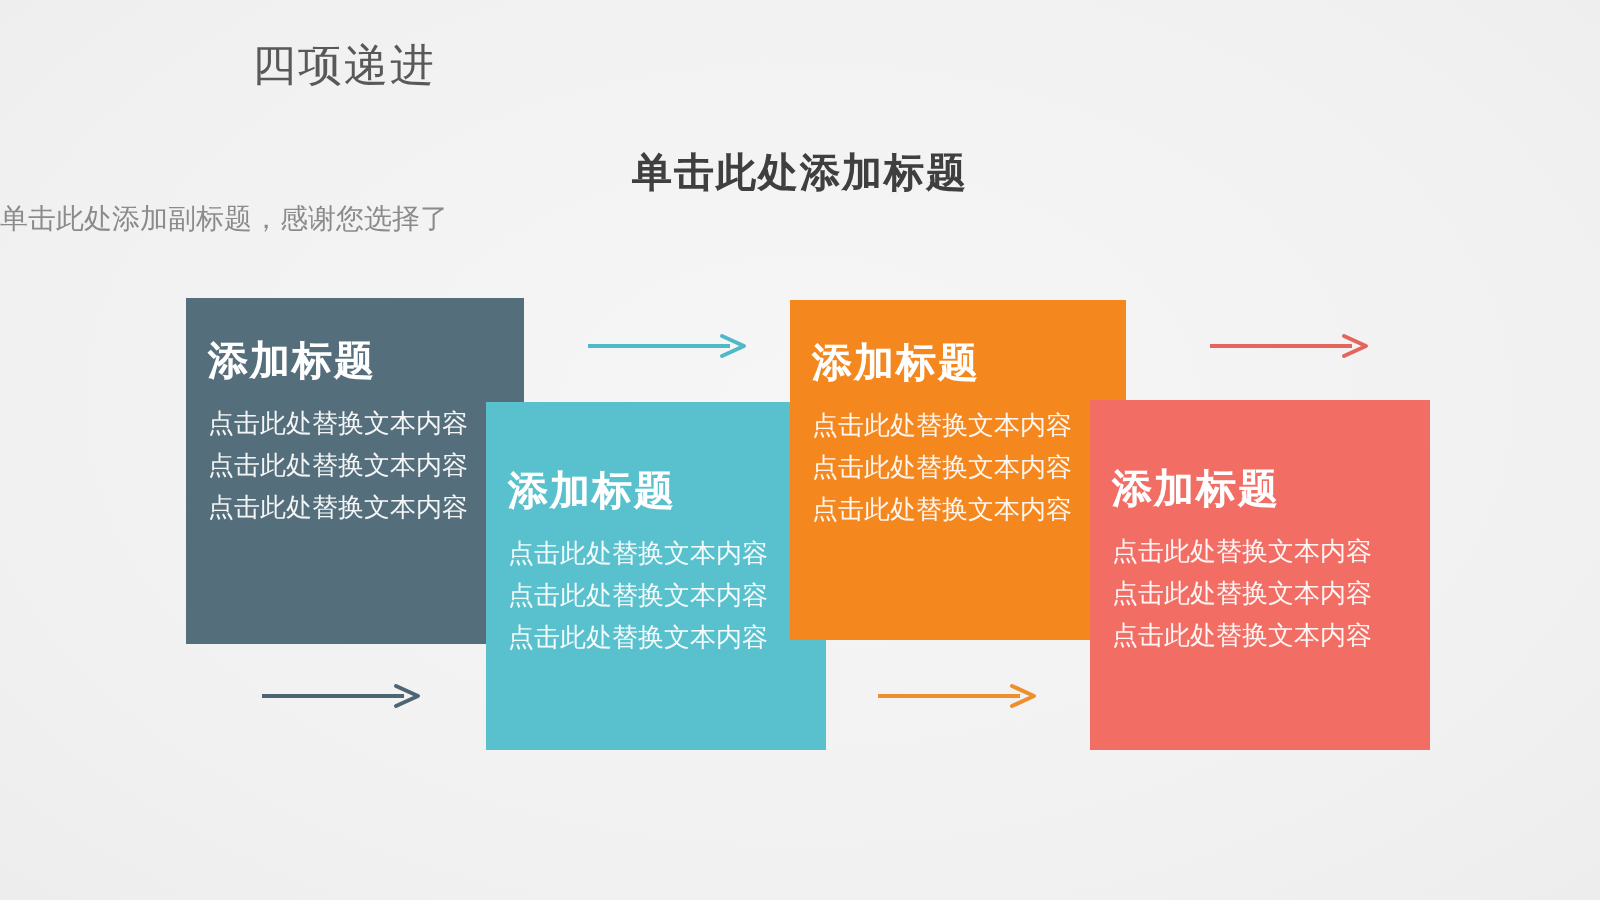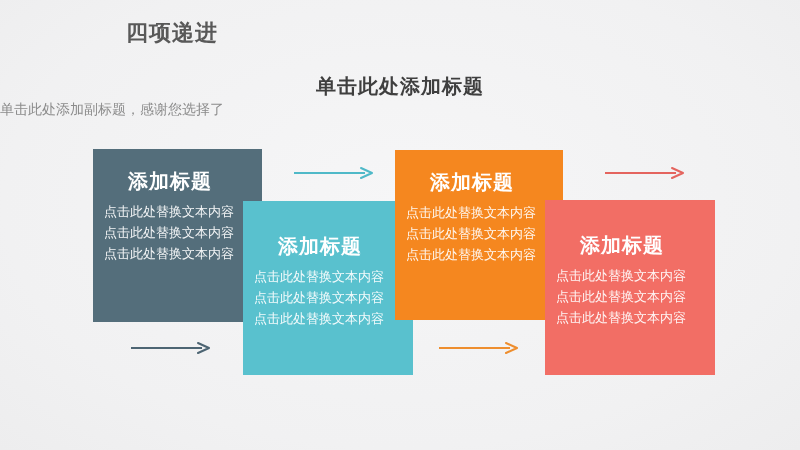--- a/index.html
+++ b/index.html
@@ -8,39 +8,39 @@
     font-family:"Liberation Sans","DejaVu Sans",sans-serif;
     background:#f3f3f4;
     overflow:hidden;
   }
   .slide{
     position:relative; width:800px; height:450px;
     background:radial-gradient(ellipse at 50% 45%, #f6f6f7 0%, #f1f1f2 70%, #ededee 100%);
   }
   .slide-title{
     position:absolute; left:126px; top:18px;
-    font-size:22px; font-weight:bold; color:#595959;
+    font-size:22px; font-weight:normal; color:#595959;
     letter-spacing:1px;
   }
   .heading{
     position:absolute; left:0; right:0; top:73px;
     text-align:center; font-size:20px; font-weight:bold; color:#3f3f3f;
     letter-spacing:1px;
   }
   .subheading{
     position:absolute; left:0; right:0; top:101px;
     text-align:left; font-size:14px; color:#8b8b8b;
   }
   .box{
     position:absolute; color:#fff;
     padding-left:11px; padding-right:9px;
   }
   .box .box-title{
     font-size:20px; font-weight:bold; line-height:1.2;
-    margin-bottom:8px; letter-spacing:1px;margin-left:24px;
+    margin-bottom:8px; letter-spacing:1px;
   }
   .box .box-line{
     font-size:13px; line-height:21px; color:rgba(255,255,255,0.93);
     white-space:nowrap;
   }
   .box-1{ left:93px;  top:149px; width:169px; height:173px; padding-top:20px; z-index:1; }
   .box-2{ left:243px; top:201px; width:170px; height:174px; padding-top:33px; z-index:2; }
   .box-3{ left:395px; top:150px; width:168px; height:170px; padding-top:20px; z-index:3; }
   .box-4{ left:545px; top:200px; width:170px; height:175px; padding-top:33px; z-index:4; }
   .arrow{ position:absolute; width:82px; height:14px; z-index:5; }

